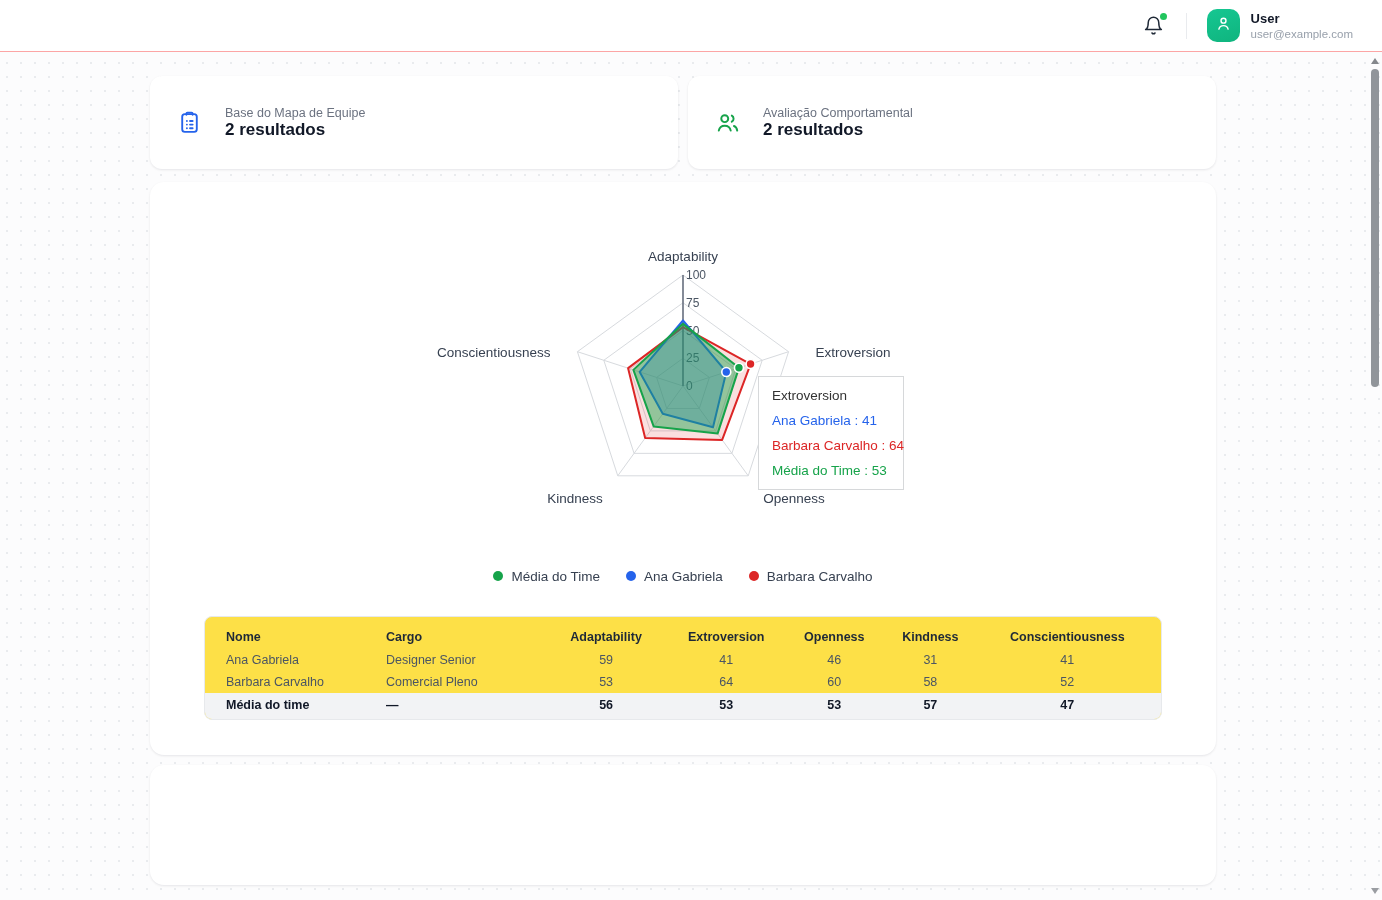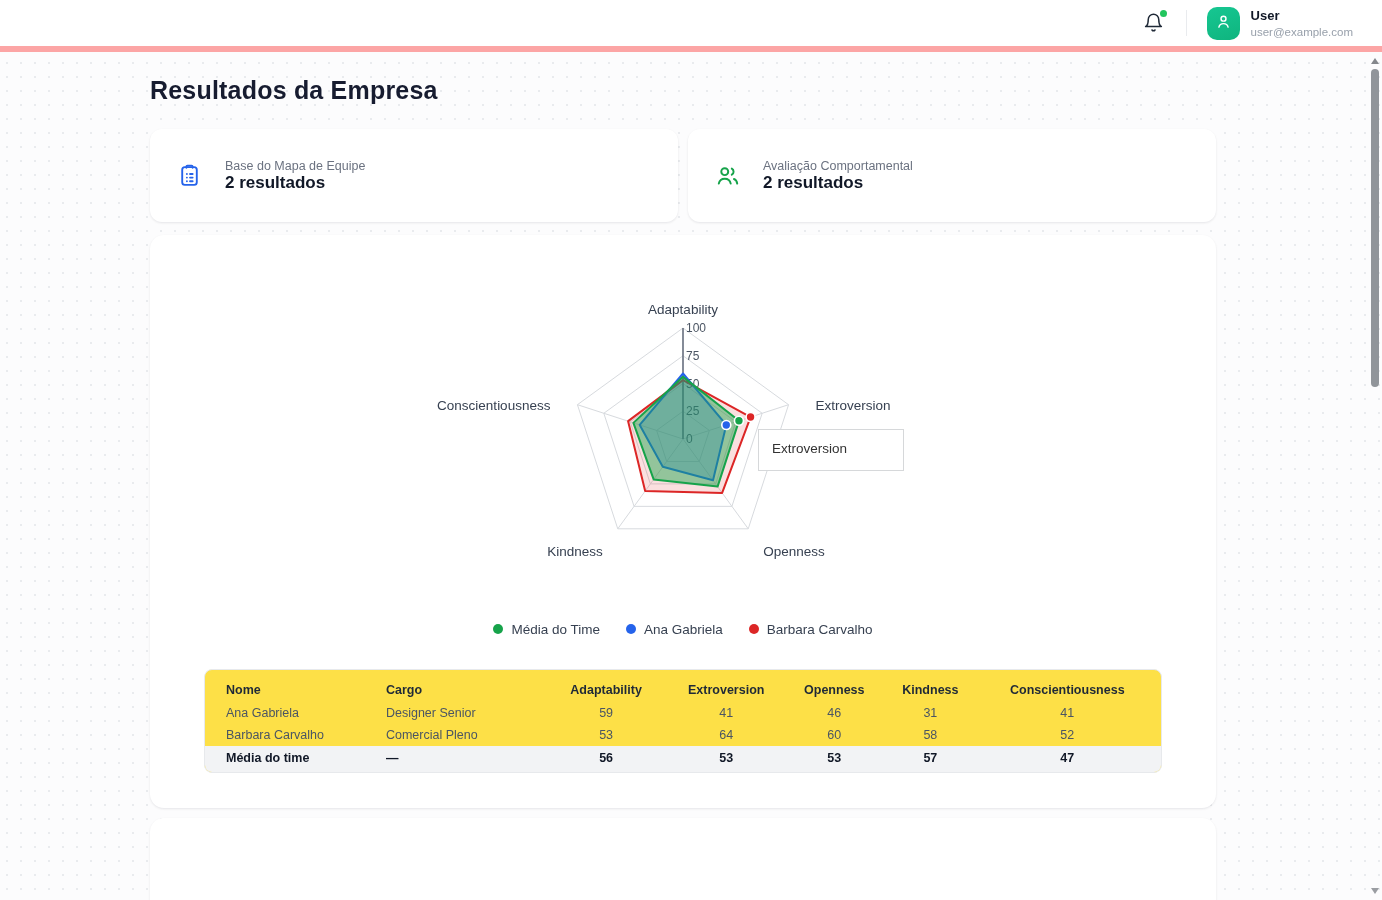--- a/index.html
+++ b/index.html
@@ -10,21 +10,21 @@
     background-image: radial-gradient(circle, #e9ebee 1px, transparent 1.3px);
     background-size: 14px 14px;
     color: #111827;
     position: relative;
   }
 
   
   .topbar {
     height: 52px;
     background: #ffffff;
-    border-bottom: 6px solid #fca5a5;
+    border-bottom: 1px solid #fca5a5;
     display: flex;
     align-items: center;
     justify-content: flex-end;
     padding-right: 29px;
     position: relative;
     z-index: 2;
   }
   .bell-wrap { position: relative; margin-right: 22px; cursor: pointer; }
   .bell-wrap svg { display: block; }
   .notif-dot {
@@ -139,21 +139,20 @@
       </span>
     </div>
     <div>
       <div class="user-name">User</div>
       <div class="user-email">user@example.com</div>
     </div>
   </div>
 </header>
 
 <main class="content">
-  <h1 class="page-title">Resultados da Empresa</h1>
 
   <div class="cards-row">
     <div class="stat-card">
       <span class="stat-icon">
         <svg width="25" height="25" viewBox="0 0 24 24" fill="none" stroke="#2563eb" stroke-width="1.8" stroke-linecap="round" stroke-linejoin="round">
           <rect x="5" y="4" width="14" height="17" rx="2.5"></rect>
           <path d="M9 4.5V3.5a1 1 0 0 1 1-1h4a1 1 0 0 1 1 1v1"></path>
           <path d="M9.5 10.5h.01M12.5 10.5H15M9.5 14h.01M12.5 14H15M9.5 17.5h.01M12.5 17.5H15"></path>
         </svg>
       </span>
@@ -203,20 +202,25 @@
         <polygon points="533,145.17000000000002 600.5630549176077,182.04743271960373 572.1464978026787,257.8805318253715 495.1583854574106,256.08451409785914 478.1050178794437,186.16353908467804" fill="#dc2626" fill-opacity="0.15" stroke="#dc2626" stroke-width="2" stroke-linejoin="round"></polygon>
         <polygon points="533,138.51 576.2825820565924,189.93663658599615 563.0123149820537,245.30840773278481 512.774309468616,231.83827477644195 489.71741794340755,189.93663658599615" fill="#2563eb" fill-opacity="0.3" stroke="#2563eb" stroke-width="2" stroke-linejoin="round"></polygon>
         <polygon points="533,141.84 588.9506548536439,185.82053022092185 567.5794063923662,251.59446977907817 503.640126647991,244.41039886902863 483.38338154488184,187.878583403459" fill="#16a34a" fill-opacity="0.45" stroke="#16a34a" stroke-width="2" stroke-linejoin="round"></polygon>
         <circle cx="600.5630549176077" cy="182.04743271960373" r="4.5" fill="#dc2626" stroke="#fff" stroke-width="1.6"></circle>
         <circle cx="576.2825820565924" cy="189.93663658599615" r="4.5" fill="#2563eb" stroke="#fff" stroke-width="1.6"></circle>
         <circle cx="588.9506548536439" cy="185.82053022092185" r="4.5" fill="#16a34a" stroke="#fff" stroke-width="1.6"></circle>
       </svg>
 
     <div class="chart-tooltip">
       <div class="tt-title">Extroversion</div>
+      <div id="tt-rows">
+          <div class="tt-row" style="color: rgb(37, 99, 235);">Ana Gabriela : 41</div>
+          <div class="tt-row" style="color: rgb(220, 38, 38);">Barbara Carvalho : 64</div>
+          <div class="tt-row" style="color: rgb(22, 163, 74);">Média do Time : 53</div>
+        </div>
     </div>
 
     <div class="chart-legend" id="legend">
         <span class="legend-item">
           <span class="legend-dot" style="background: rgb(22, 163, 74);"></span>
           <span>Média do Time</span>
         </span>
         <span class="legend-item">
           <span class="legend-dot" style="background: rgb(37, 99, 235);"></span>
           <span>Ana Gabriela</span>

